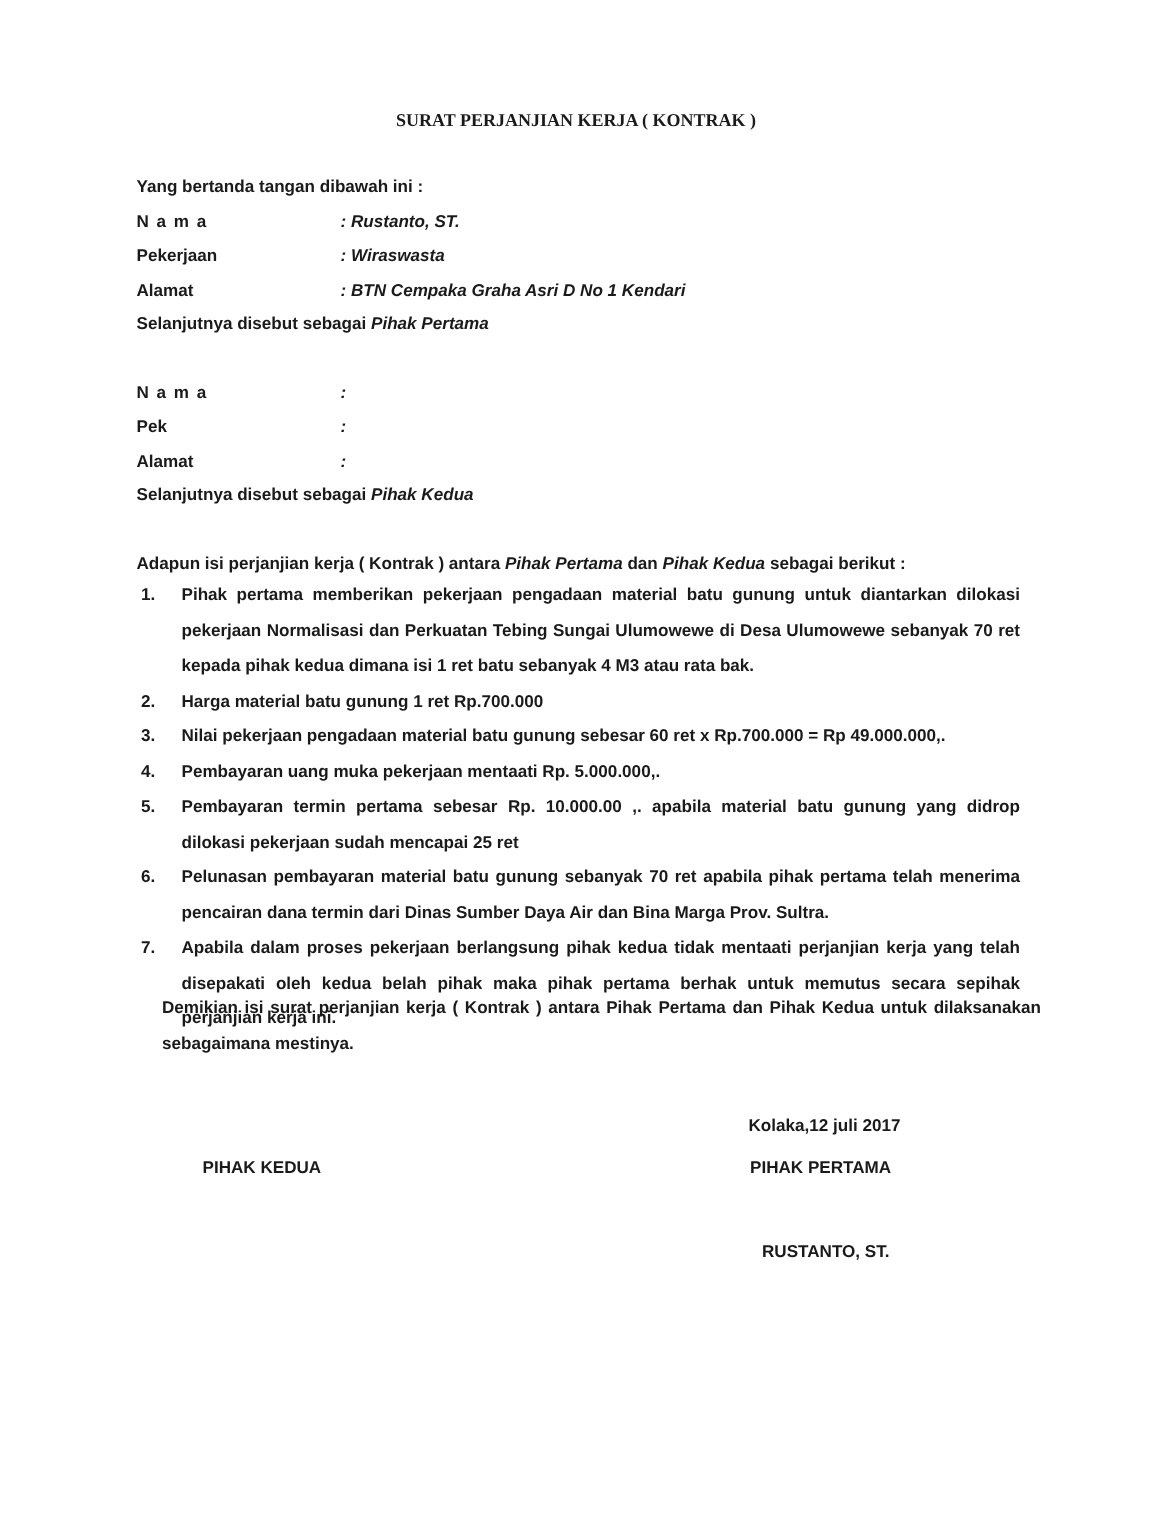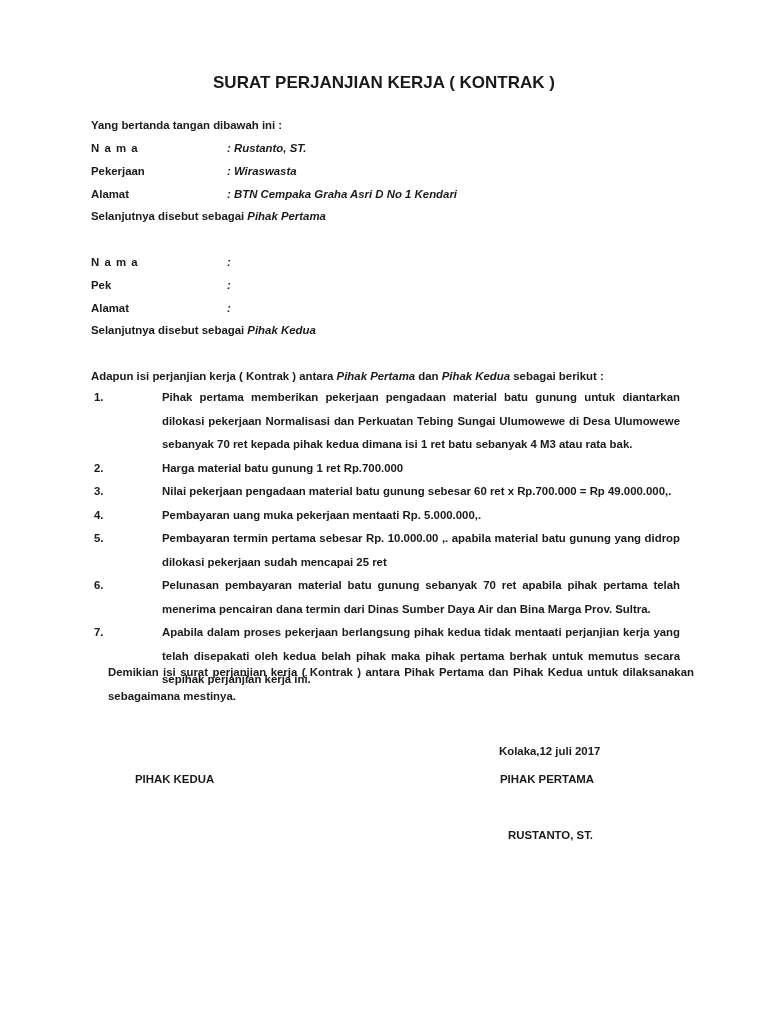--- a/index.html
+++ b/index.html
@@ -1,27 +1,27 @@
 <!DOCTYPE html>
 <html><head>
 <meta charset="utf-8">
 <style>
   html, body { margin: 0; padding: 0; background: #ffffff; }
   body { width: 768px; height: 1024px; position: relative; overflow: hidden;
          font-family: "Liberation Sans", "DejaVu Sans", sans-serif; color: #1a1a1a;
          font-size: 11.4px; font-weight: bold; }
   .abs { position: absolute; white-space: nowrap; }
-  .title { left: 0; width: 768px; text-align: center; top: 73px; font-size: 17px; }
+  .title { left: 0; width: 768px; text-align: center; top: 73px; font-size: 12px; font-family: Liberation Serif, serif; }
   .i { font-style: italic; }
   .label { left: 91px; }
   .colon { left: 227px; font-style: italic; }
   .list { position: absolute; left: 94px; top: 365px; width: 586px; }
   .item { display: flex; line-height: 23.5px; margin-bottom: 0px; }
   .num { width: 27px; flex: none; }
-  .txt { flex: 1; text-align: justify; text-align-last: left; margin-left: 41px; }
+  .txt { flex: 1; text-align: justify; text-align-last: left; }
   .closing { position: absolute; left: 108px; top: 661px; width: 586px; line-height: 23.5px; text-align: justify; text-align-last: left; }
 </style>
 </head>
 <body>
 
 <div>
 
   <div class="abs title">SURAT PERJANJIAN KERJA ( KONTRAK )</div>
 
   <div class="abs label" style="top:119px">Yang bertanda tangan dibawah ini :</div>

